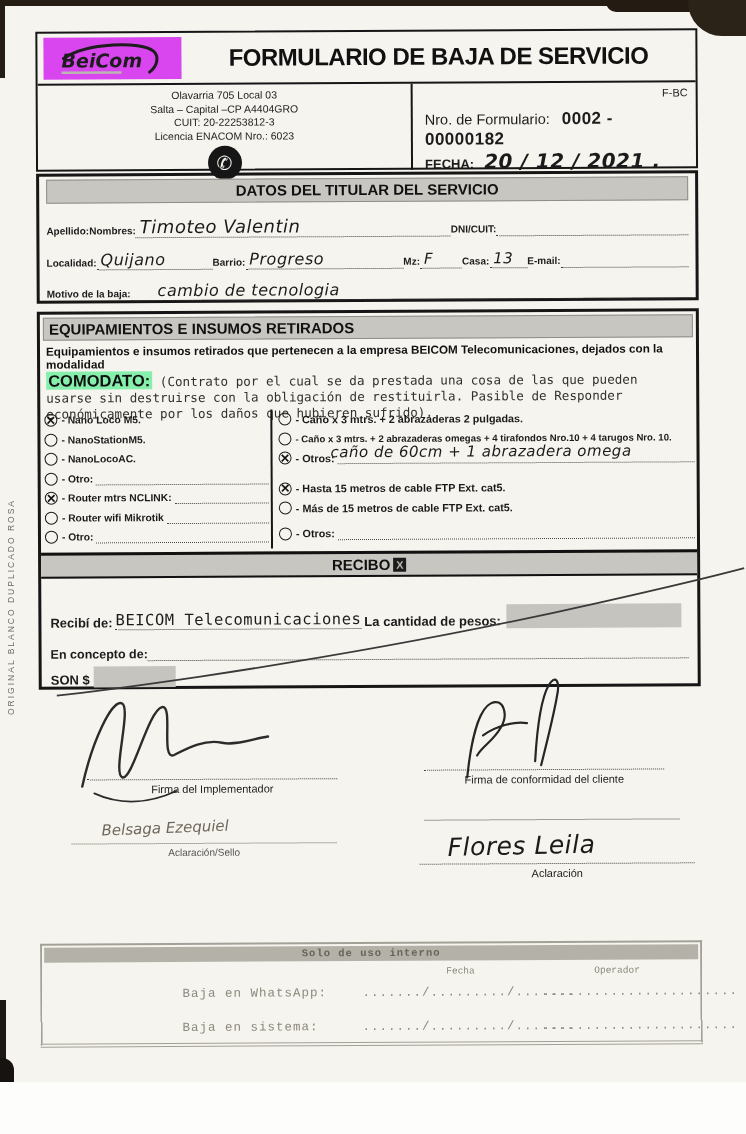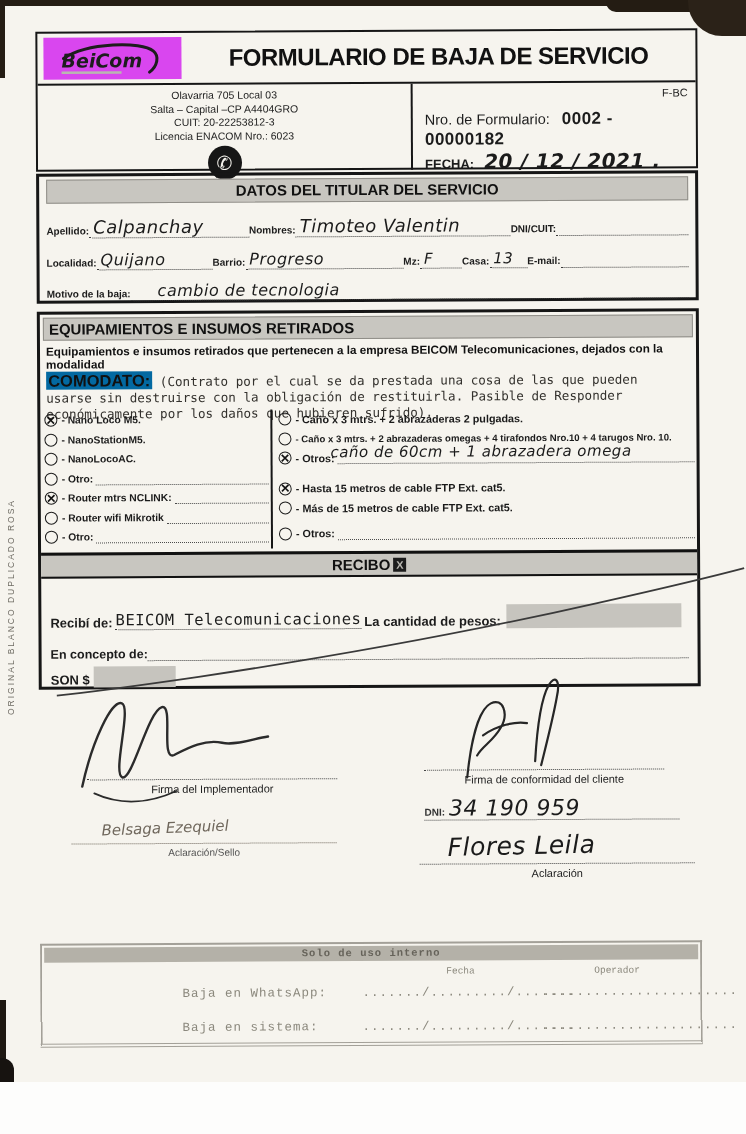--- a/index.html
+++ b/index.html
@@ -46,21 +46,21 @@
   .fline{display:flex;align-items:flex-end;margin-top:9px;}
   .flabel{font-size:10px;font-weight:600;white-space:nowrap;padding-bottom:2px;}
   .fval{border-bottom:1.5px dotted #3c3c3c;min-height:16px;display:flex;align-items:flex-end;padding:0 4px;}
   .grow{flex:1;}
 
   
   .equip-box{position:absolute;left:0;top:280px;width:662px;height:378px;border:3px solid #161616;box-sizing:border-box;}
   .equip-bar{background:#c8c6c0;border:1px solid #8f8d87;font-weight:bold;font-size:15px;line-height:21px;height:21px;margin:3px;padding-left:5px;color:#111;}
   .equip-intro{font-size:11.7px;font-weight:bold;line-height:13px;padding:1px 6px 0 6px;color:#111;}
   .comodato{padding:2px 6px 0 6px;font-family:"DejaVu Sans Mono",monospace;font-size:12.6px;line-height:16px;color:#33312d;}
-  .como-label{font-family:"Liberation Sans",sans-serif;font-weight:bold;font-size:16.5px;background:#0369a1;color:#111;padding:0 2px;}
+  .como-label{font-family:"Liberation Sans",sans-serif;font-weight:bold;font-size:16.5px;background:#86efac;color:#111;padding:0 2px;}
   .cb-area{position:absolute;left:0;top:96px;width:656px;height:139px;}
   .col-left{position:absolute;left:4px;top:0;width:224px;}
   .col-right{position:absolute;left:230px;top:0;width:424px;height:139px;border-left:2px solid #161616;padding-left:6px;box-sizing:border-box;}
   .cb-row{display:flex;align-items:center;height:19.5px;}
   .cb{width:13px;height:13px;min-width:13px;border:1.6px solid #1d1d1d;border-radius:50%;display:flex;align-items:center;justify-content:center;
       font-size:12px;font-weight:bold;line-height:1;color:#111;margin-right:4px;box-sizing:border-box;}
   .cb-label{font-size:10.3px;font-weight:600;white-space:nowrap;color:#1a1a1a;}
   .cb-label-lg{font-size:10.8px;font-weight:bold;}
   .dotfill{flex:1;border-bottom:1.5px dotted #4a4a4a;height:12px;margin-left:3px;}
   .hw-otros{position:absolute;left:290px;top:36px;font-size:15px;z-index:3;}
@@ -148,23 +148,20 @@
               <span class="hw" style="font-size:20px;">20   /  12    /  2021 .</span>
             </div>
           </div>
         </div>
       </div>
 
       <div class="titular-box">
         <div class="graybar">DATOS DEL TITULAR DEL SERVICIO</div>
         <div class="fline" style="margin-top:13px;">
           <span class="flabel">Apellido:</span>
-          <span class="fval" style="flex:1.1;">
-              <span class="hw" style="font-size:18px;">Calpanchay</span>
-            </span>
           <span class="flabel">Nombres:</span>
           <span class="fval" style="flex:1.5;">
               <span class="hw" style="font-size:18px;">Timoteo  Valentin</span>
             </span>
           <span class="flabel">DNI/CUIT:</span>
           <span class="fval" style="flex:0.9;">
               <span class="hw"></span>
             </span>
         </div>
         <div class="fline" style="margin-top:12px;">
@@ -301,24 +298,20 @@
       </svg>
       <div class="dotline" style="left:48px;top:748px;width:250px;"></div>
       <div class="siglabel" style="left:48px;top:752px;width:250px;">Firma del Implementador</div>
 
       <svg class="sigsvg" style="left:400px;top:640px;" width="150" height="120" viewBox="0 0 150 120">
         <path d="M28,108 C 32,70 40,40 52,34 C 64,28 70,44 62,58 C 54,72 44,76 38,86 M44,66 C 58,56 76,52 88,54 M96,92 C 98,60 102,30 110,16 C 116,6 122,10 118,28 C 114,50 106,80 102,96" fill="none" stroke="#262626" stroke-width="2.2" stroke-linecap="round"></path>
       </svg>
       <div class="dotline" style="left:385px;top:740px;width:240px;"></div>
       <div class="siglabel" style="left:385px;top:744px;width:240px;">Firma de conformidad del cliente</div>
 
-      <div class="dni-row">
-        <span class="dni-l">DNI:</span>
-        <span class="hw" style="font-size:22px;margin-left:4px;">34 190 959</span>
-      </div>
       <div class="dotline" style="left:385px;top:790px;width:255px;"></div>
 
       <span class="hw-gray" style="position:absolute;left:62px;top:788px;font-size:15px;transform:rotate(-2deg);">Belsaga  Ezequiel</span>
       <div class="dotline" style="left:32px;top:812px;width:265px;border-bottom-color:#6f675c;"></div>
       <div class="smalllabel" style="left:32px;top:816px;width:265px;text-align:center;">Aclaración/Sello</div>
 
       <span class="hw" style="position:absolute;left:408px;top:802px;font-size:25px;transform:rotate(-1deg);">Flores  Leila</span>
       <div class="dotline" style="left:380px;top:834px;width:275px;"></div>
       <div class="siglabel" style="left:380px;top:838px;width:275px;">Aclaración</div>
 

